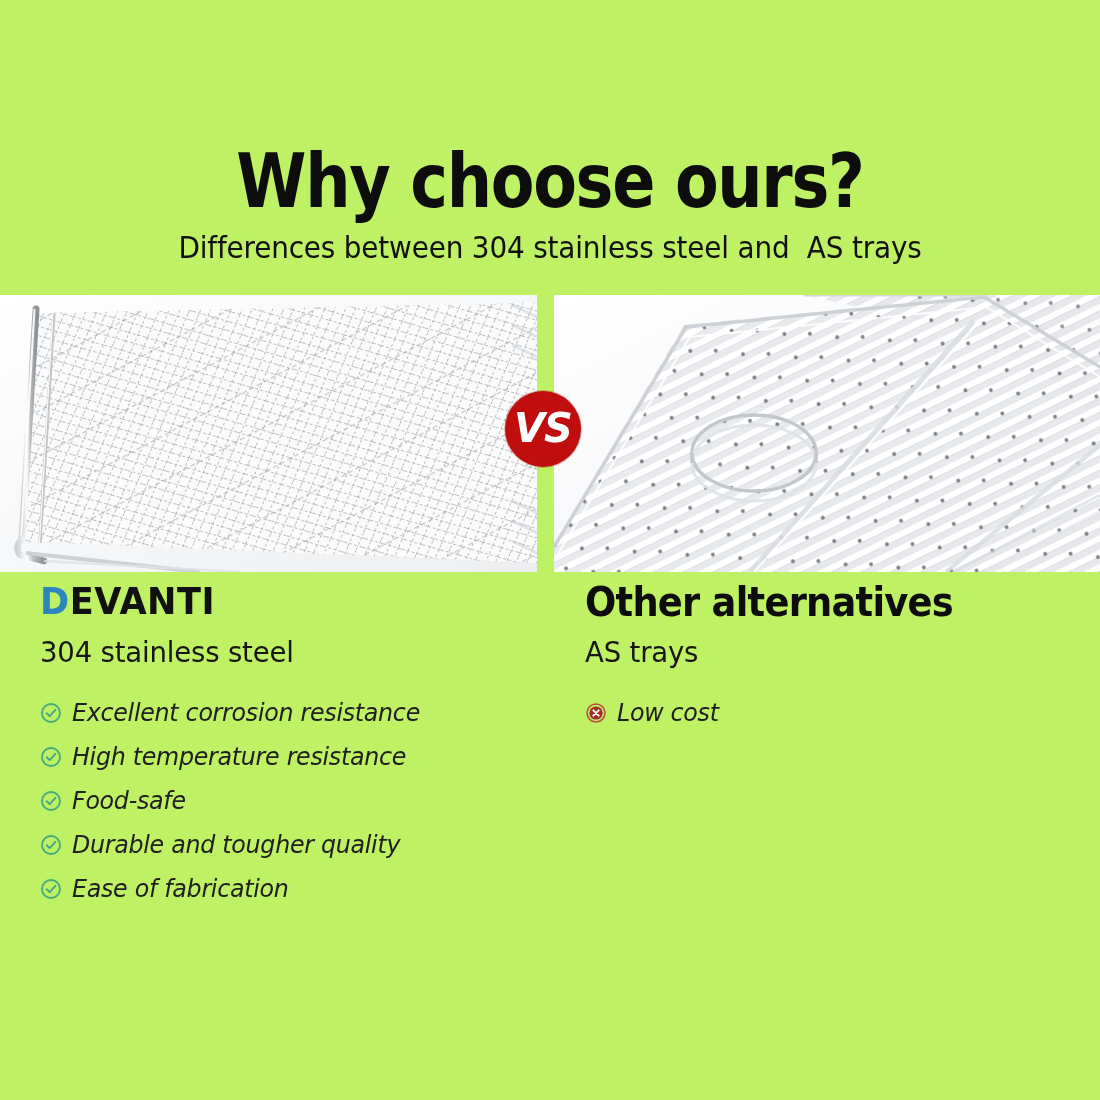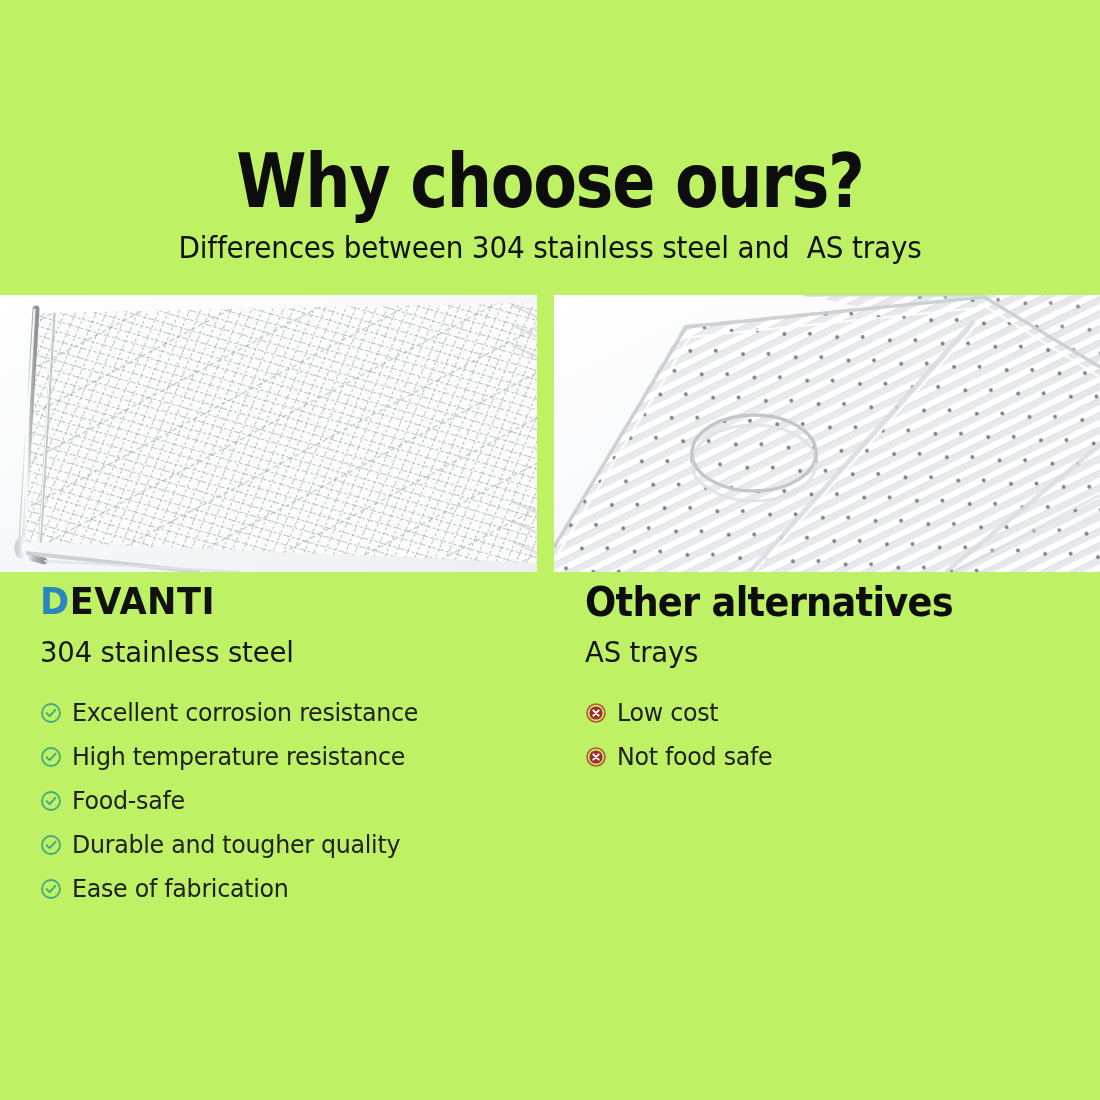--- a/index.html
+++ b/index.html
@@ -154,20 +154,21 @@
     color: #161616;
     transform: scaleX(0.95);
     transform-origin: left center;
     white-space: nowrap;
   }
 
   .feature-list {
     list-style: none;
     margin: 22px 0 0 0;
     padding: 0;
+    font-style: italic;
   }
   .feature-item {
     display: flex;
     align-items: center;
     height: 44px;
     margin: 0 0 0 0;
   }
   .feature-icon {
     flex: 0 0 auto;
     width: 22px;
@@ -313,20 +314,23 @@
 
         <g opacity="0.6">
           <polyline points="400,277 546,200" fill="none" stroke="#d5d9dd" stroke-width="3"></polyline>
           <polyline points="430,277 546,216" fill="none" stroke="#e3e6e9" stroke-width="2.5"></polyline>
         </g>
       </svg>
     </div>
 
   </div>
 
+  <div class="vs-badge">
+    <span>VS</span>
+  </div>
 
   <div class="columns">
 
     <div class="col col-left">
       <div class="brand-logo"><span class="brand-d">D</span><span class="brand-rest">EVANTI</span></div>
 
       <p class="col-subheading">304 stainless steel</p>
 
       <ul class="feature-list">
         <li class="feature-item">
@@ -386,27 +390,17 @@
         <li class="feature-item">
           <span class="feature-icon">
             <svg width="22" height="22" viewBox="0 0 22 22">
               <circle cx="11" cy="11" r="9" fill="none" stroke="#bb4a42" stroke-width="1.5"></circle>
               <circle cx="11" cy="11" r="6.6" fill="#a52a2a"></circle>
               <path d="M8.3 8.3 L13.7 13.7 M13.7 8.3 L8.3 13.7" stroke="#ffffff" stroke-width="1.9" stroke-linecap="round"></path>
             </svg>
           </span>
           <span class="feature-text">Low cost</span>
         </li>
-        <li class="feature-item">
-          <span class="feature-icon">
-            <svg width="22" height="22" viewBox="0 0 22 22">
-              <circle cx="11" cy="11" r="9" fill="none" stroke="#bb4a42" stroke-width="1.5"></circle>
-              <circle cx="11" cy="11" r="6.6" fill="#a52a2a"></circle>
-              <path d="M8.3 8.3 L13.7 13.7 M13.7 8.3 L8.3 13.7" stroke="#ffffff" stroke-width="1.9" stroke-linecap="round"></path>
-            </svg>
-          </span>
-          <span class="feature-text">Not food safe</span>
-        </li>
       </ul>
     </div>
 
   </div>
 </div>
 
 </body></html>

